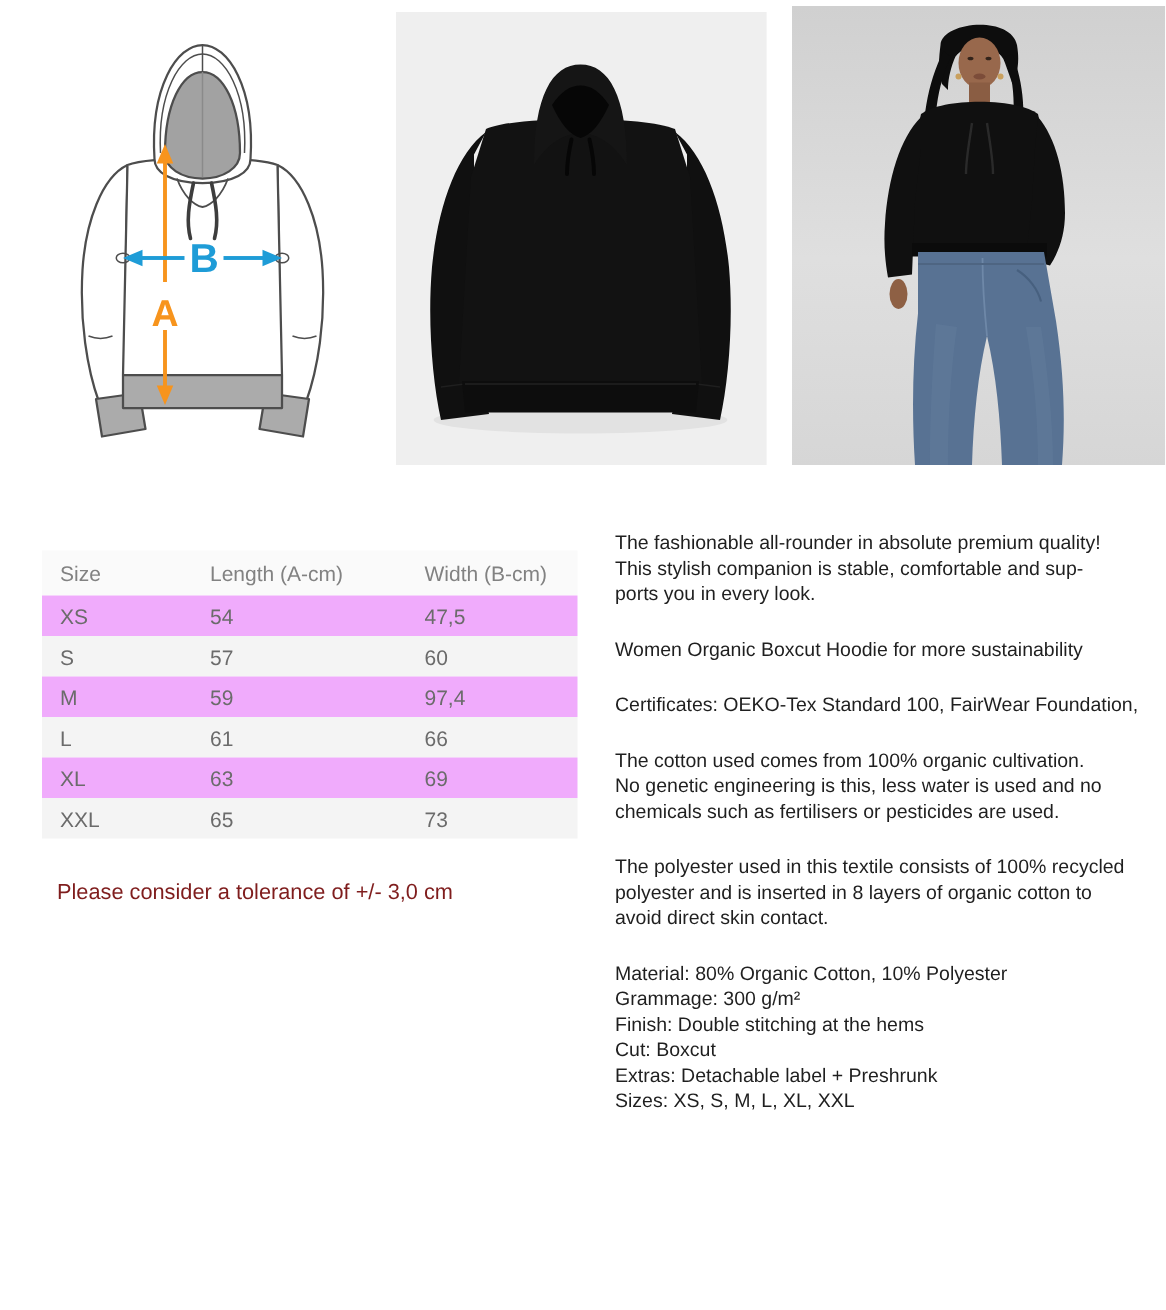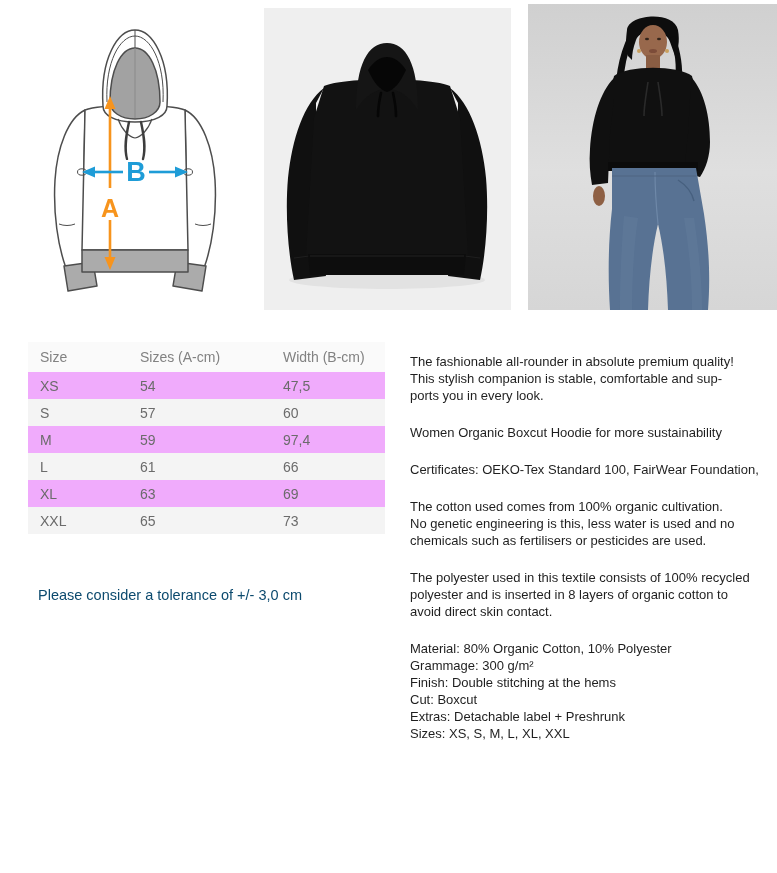--- a/index.html
+++ b/index.html
@@ -7,27 +7,27 @@
     position:relative;width:777px;height:873px;background:#ffffff;
     font-family:"Liberation Sans",sans-serif;overflow:hidden;
   }
   
   .fig{position:absolute;}
   #diagram{left:30px;top:18px;width:210px;height:292px;}
   #flatlay{left:264px;top:8px;width:247px;height:302px;background:#efefef;}
   #model{left:528px;top:4px;width:249px;height:306px;}
   .fig svg{display:block;width:100%;height:100%;}
   
-  #size-table{position:absolute;left:28px;top:342px;width:357px;color:#6b6b6b;font-size:14px;}
+  #size-table{position:absolute;left:28px;top:367px;width:357px;color:#6b6b6b;font-size:14px;}
   .tr{display:grid;grid-template-columns:100px 143px 114px;align-items:center;padding-left:12px;height:27px;}
   .tr.head{height:30px;background:#fafafa;color:#828282;}
   .tr.odd{background:#f0abfc;}
   .tr.even{background:#f4f4f4;}
   
-  #tolerance{position:absolute;left:38px;top:587px;font-size:14.5px;color:#0c4a6e;text-align:center;}
+  #tolerance{position:absolute;left:38px;top:587px;font-size:14.5px;color:#7f1d1d;text-align:center;}
   
   #description{position:absolute;left:410px;top:353px;width:365px;color:#1f1f1f;font-size:13px;line-height:17px;}
   #description .para{margin:0 0 20px 0;}
   #description .para:last-child{margin-bottom:0;}
   #description .line{white-space:nowrap;}
 </style>
 </head>
 <body>
 <div id="stage">
 
@@ -140,21 +140,21 @@
     <path d="M150,176 C158,181 164,189 166,197" stroke="#47607f" stroke-width="1.4" fill="none"></path>
     <path d="M84,172 L168,172" stroke="#4e6582" stroke-width="1.2" fill="none"></path>
     <path fill="#647e9e" opacity="0.45" d="M96,212 C93,250 92,280 92,306 L104,306 C104,275 106,240 110,214 Z"></path>
     <path fill="#647e9e" opacity="0.45" d="M156,214 C162,250 164,280 164,306 L174,306 C174,275 170,242 166,214 Z"></path>
   </svg>
 </div>
 
 <div id="size-table">
   <div class="tr head">
     <div>Size</div>
-    <div>Sizes (A-cm)</div>
+    <div>Length (A-cm)</div>
     <div>Width (B-cm)</div>
   </div>
   <div class="tr odd">
     <div>XS</div>
     <div>54</div>
     <div>47,5</div>
   </div>
   <div class="tr even">
     <div>S</div>
     <div>57</div>

